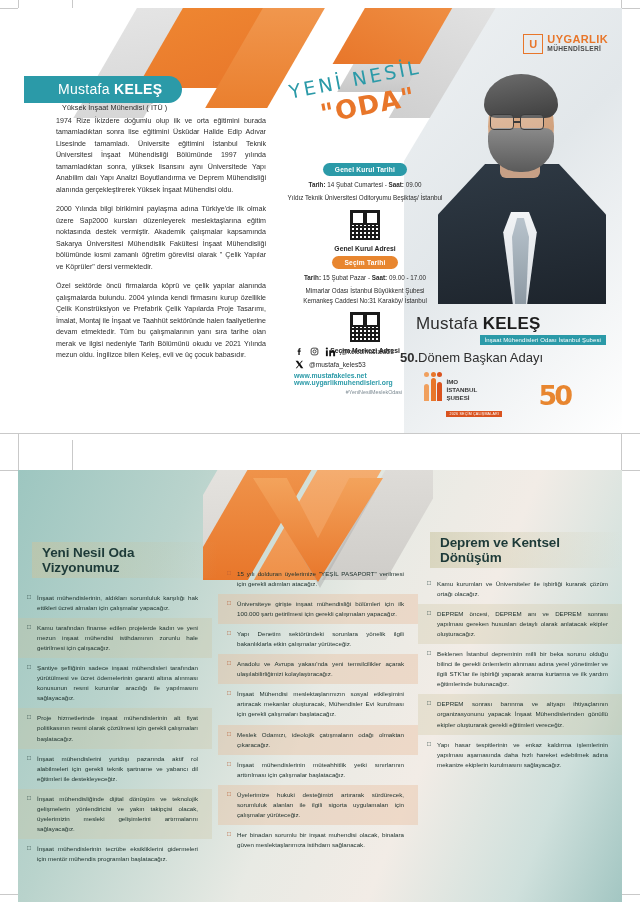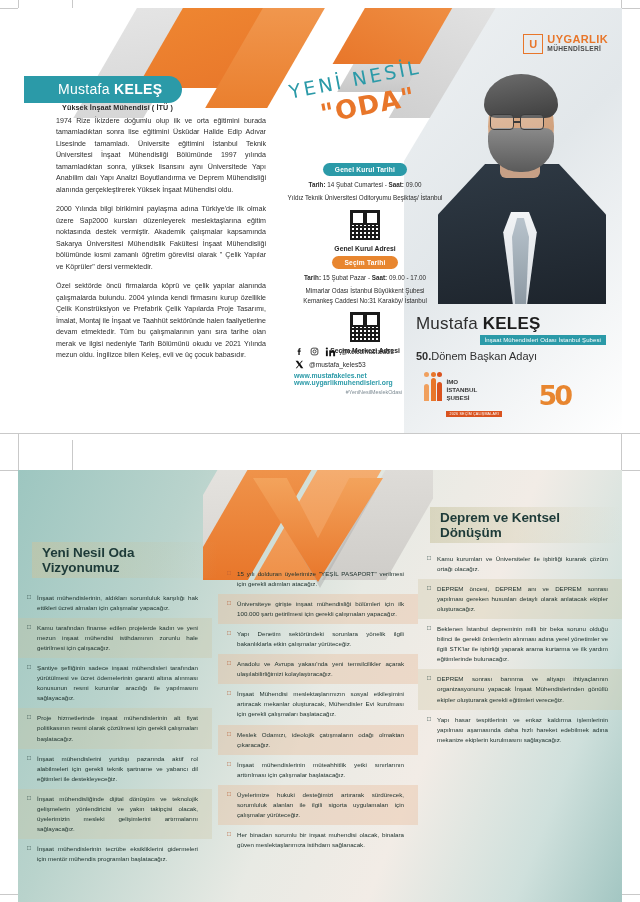--- a/index.html
+++ b/index.html
@@ -135,21 +135,21 @@
     position: absolute; top: 68px; left: 6px;
     background: #2b9aa8; color: #ffffff;
     padding: 5px 20px 6px 34px;
     border-radius: 0 22px 22px 0;
     font-size: 14px; letter-spacing: .3px;
   }
   .name-pill b { font-weight: 700; }
 
   .subtitle-bio {
     position: absolute; top: 95px; left: 44px;
-    font-size: 7.2px; font-weight: 700; color: #2a2a2a; letter-spacing: .1px;
+    font-size: 7.2px; font-weight: 400; color: #2a2a2a; letter-spacing: .1px;
   }
 
   .bio {
     position: absolute; top: 108px; left: 38px; width: 210px;
     font-size: 7.1px; line-height: 1.62; color: #2e2e2e;
     text-align: justify;
   }
   .bio p { margin-bottom: 8px; }
 
   
@@ -216,22 +216,22 @@
     position: absolute; top: 306px; right: 16px; width: 190px;
     text-align: left; font-size: 17px; color: #2f2f2f; letter-spacing: .2px;
   }
   .cover-name b { font-weight: 700; color: #1d1d1d; }
   .cover-chamber {
     position: absolute; top: 327px; right: 16px; width: 190px;
     font-size: 6px; color: #ffffff; background: #2b9aa8;
     padding: 2px 5px; display: inline-block; width: auto; letter-spacing: .1px;
   }
   .cover-role {
-    position: absolute; top: 342px; right: 16px; width: 190px;
-    font-size: 11px; color: #2f2f2f;
+    position: absolute; top: 342px; right: 32px; width: 190px;
+    font-size: 13px; color: #2f2f2f;
   }
   .cover-role b { font-weight: 700; }
 
   
   .logo-imo { position: absolute; display: flex; align-items: flex-start; gap: 4px; }
   .imo-bars { display: flex; align-items: flex-end; gap: 1.5px; position: relative; }
   .imo-bars i { display: block; width: 5px; border-radius: 3px 3px 0 0; background: #e8762a; }
   .imo-bars i:nth-child(1) { height: 17px; background: #f0a05e; }
   .imo-bars i:nth-child(2) { height: 23px; background: #e8762a; }
   .imo-bars i:nth-child(3) { height: 19px; background: #d9531f; }
@@ -293,21 +293,21 @@
     content: "\25A1"; position: absolute; left: 9px; top: 4px;
     font-size: 6.5px; color: #2e4a46;
   }
   .list.alt li:nth-child(even) { background: rgba(206,196,158,.30); }
   .list.warm li::before { color: #b85c33; }
   .list.warm li:nth-child(even) { background: rgba(232,186,152,.38); }
 
   #col-left  .list { margin-top: 10px; padding-right: 6px; }
   #col-left  .sec-title { margin-left: 14px; margin-top: 72px; }
   #col-mid   .list { margin-top: 94px; }
-  #col-right .sec-title { margin-left: 12px; margin-top: 37px; }
+  #col-right .sec-title { margin-left: 12px; margin-top: 62px; }
   #col-right .sec-sub { margin-left: 12px; }
   #col-right .list { margin-top: 6px; }
 
   .back-footer { position: absolute; bottom: 6px; left: 404px; width: 204px; text-align: center; }
   .bf-logos { display: flex; align-items: center; justify-content: center; gap: 24px; margin-bottom: 3px; }
   .bf-urls { font-size: 6px; font-weight: 700; color: #143f44; letter-spacing: 0; }
   .bf-urls span { margin: 0 4px; }
   .bf-social { display: flex; align-items: center; justify-content: center; gap: 3px; margin-top: 2px; }
   .bf-social .s-handle { font-size: 5.4px; color: #2a4a48; }
   .bf-hash { font-size: 4.4px; color: #4d6d6a; margin-top: 2px; }

